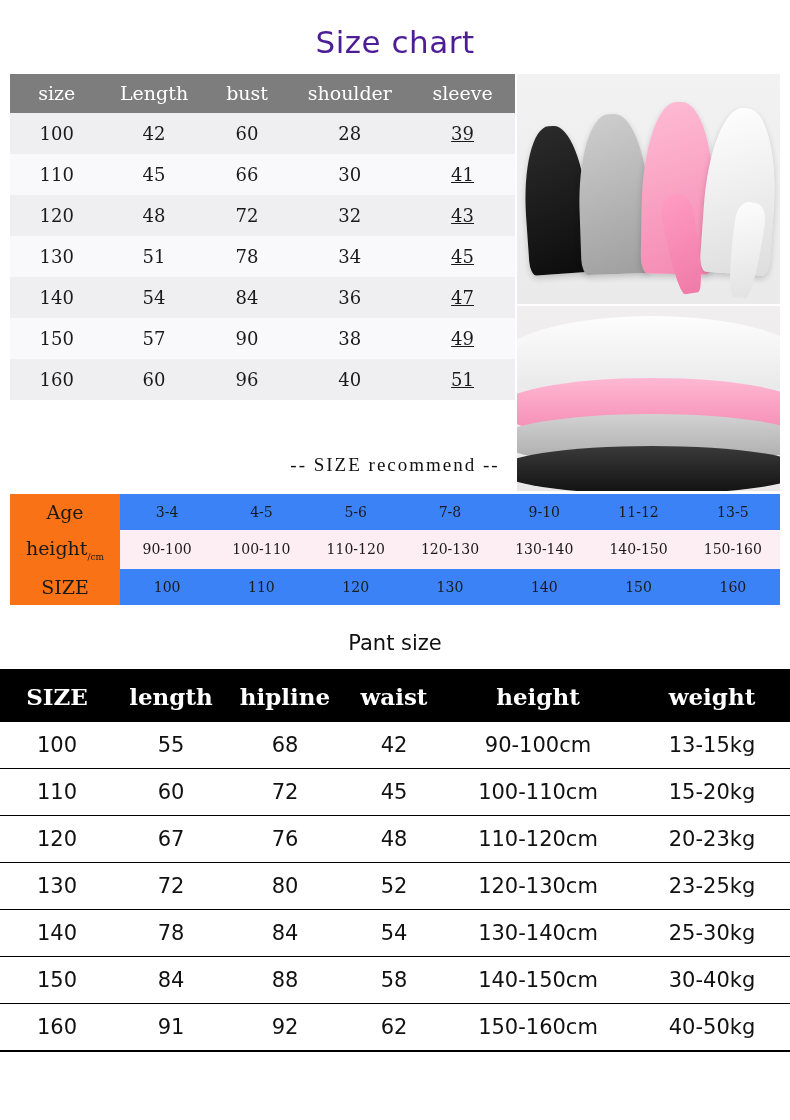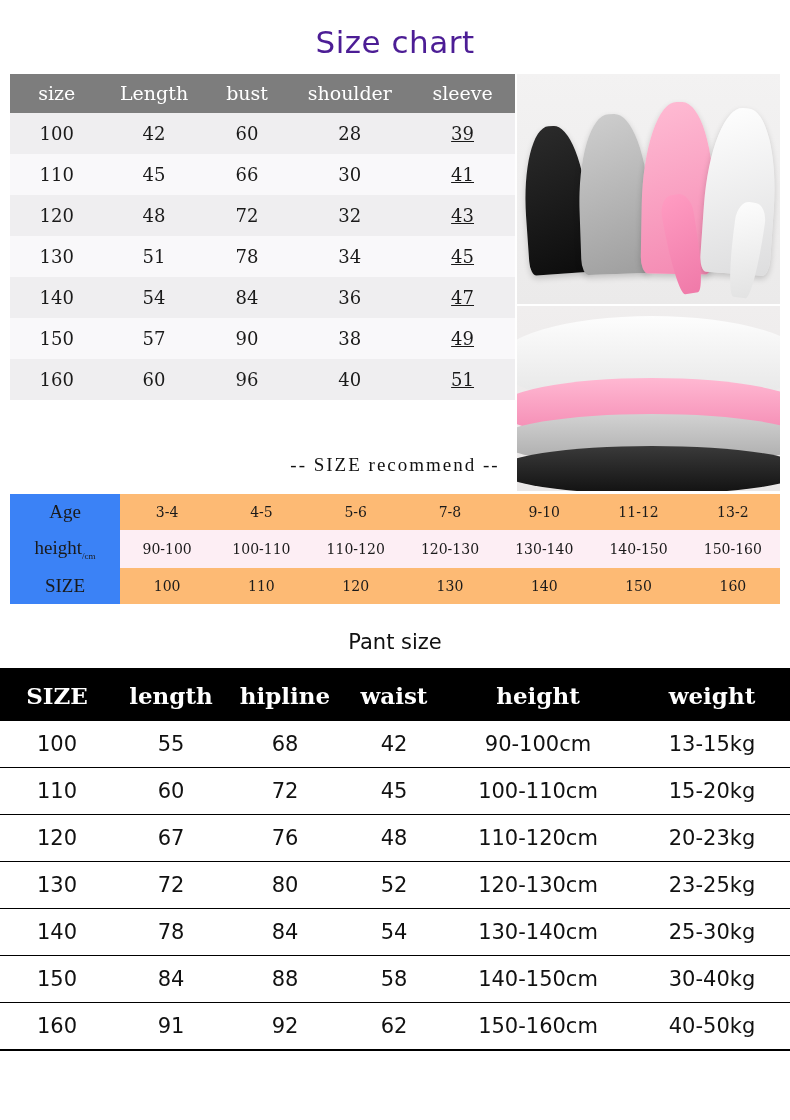--- a/index.html
+++ b/index.html
@@ -128,26 +128,25 @@
     table-layout: fixed;
   }
   table.recommend td {
     text-align: center;
     font-family: "DejaVu Serif", serif;
     color: #1a1a1a;
     padding: 7px 1px;
   }
   table.recommend td.rowhead {
     width: 108px;
+    background: #f97316;
+    font-size: 19px;
+  }
+  table.recommend td.cell {
     background: #3b82f6;
-    font-size: 19px;
-    font-family: Liberation Serif, serif;
-  }
-  table.recommend td.cell {
-    background: #fdba74;
     font-size: 14px;
   }
   table.recommend tr.band td.cell { background: #fdeef4; }
   .unit {
     font-size: 9px;
     vertical-align: sub;
   }
 
   
   .pant-title {
@@ -283,21 +282,21 @@
 <table class="recommend">
   <tbody>
     <tr>
       <td class="rowhead">Age</td>
       <td class="cell">3-4</td>
       <td class="cell">4-5</td>
       <td class="cell">5-6</td>
       <td class="cell">7-8</td>
       <td class="cell">9-10</td>
       <td class="cell">11-12</td>
-      <td class="cell">13-2</td>
+      <td class="cell">13-5</td>
     </tr>
     <tr class="band">
       <td class="rowhead"><span>height</span><span class="unit">/cm</span></td>
       <td class="cell">90-100</td>
       <td class="cell">100-110</td>
       <td class="cell">110-120</td>
       <td class="cell">120-130</td>
       <td class="cell">130-140</td>
       <td class="cell">140-150</td>
       <td class="cell">150-160</td>

